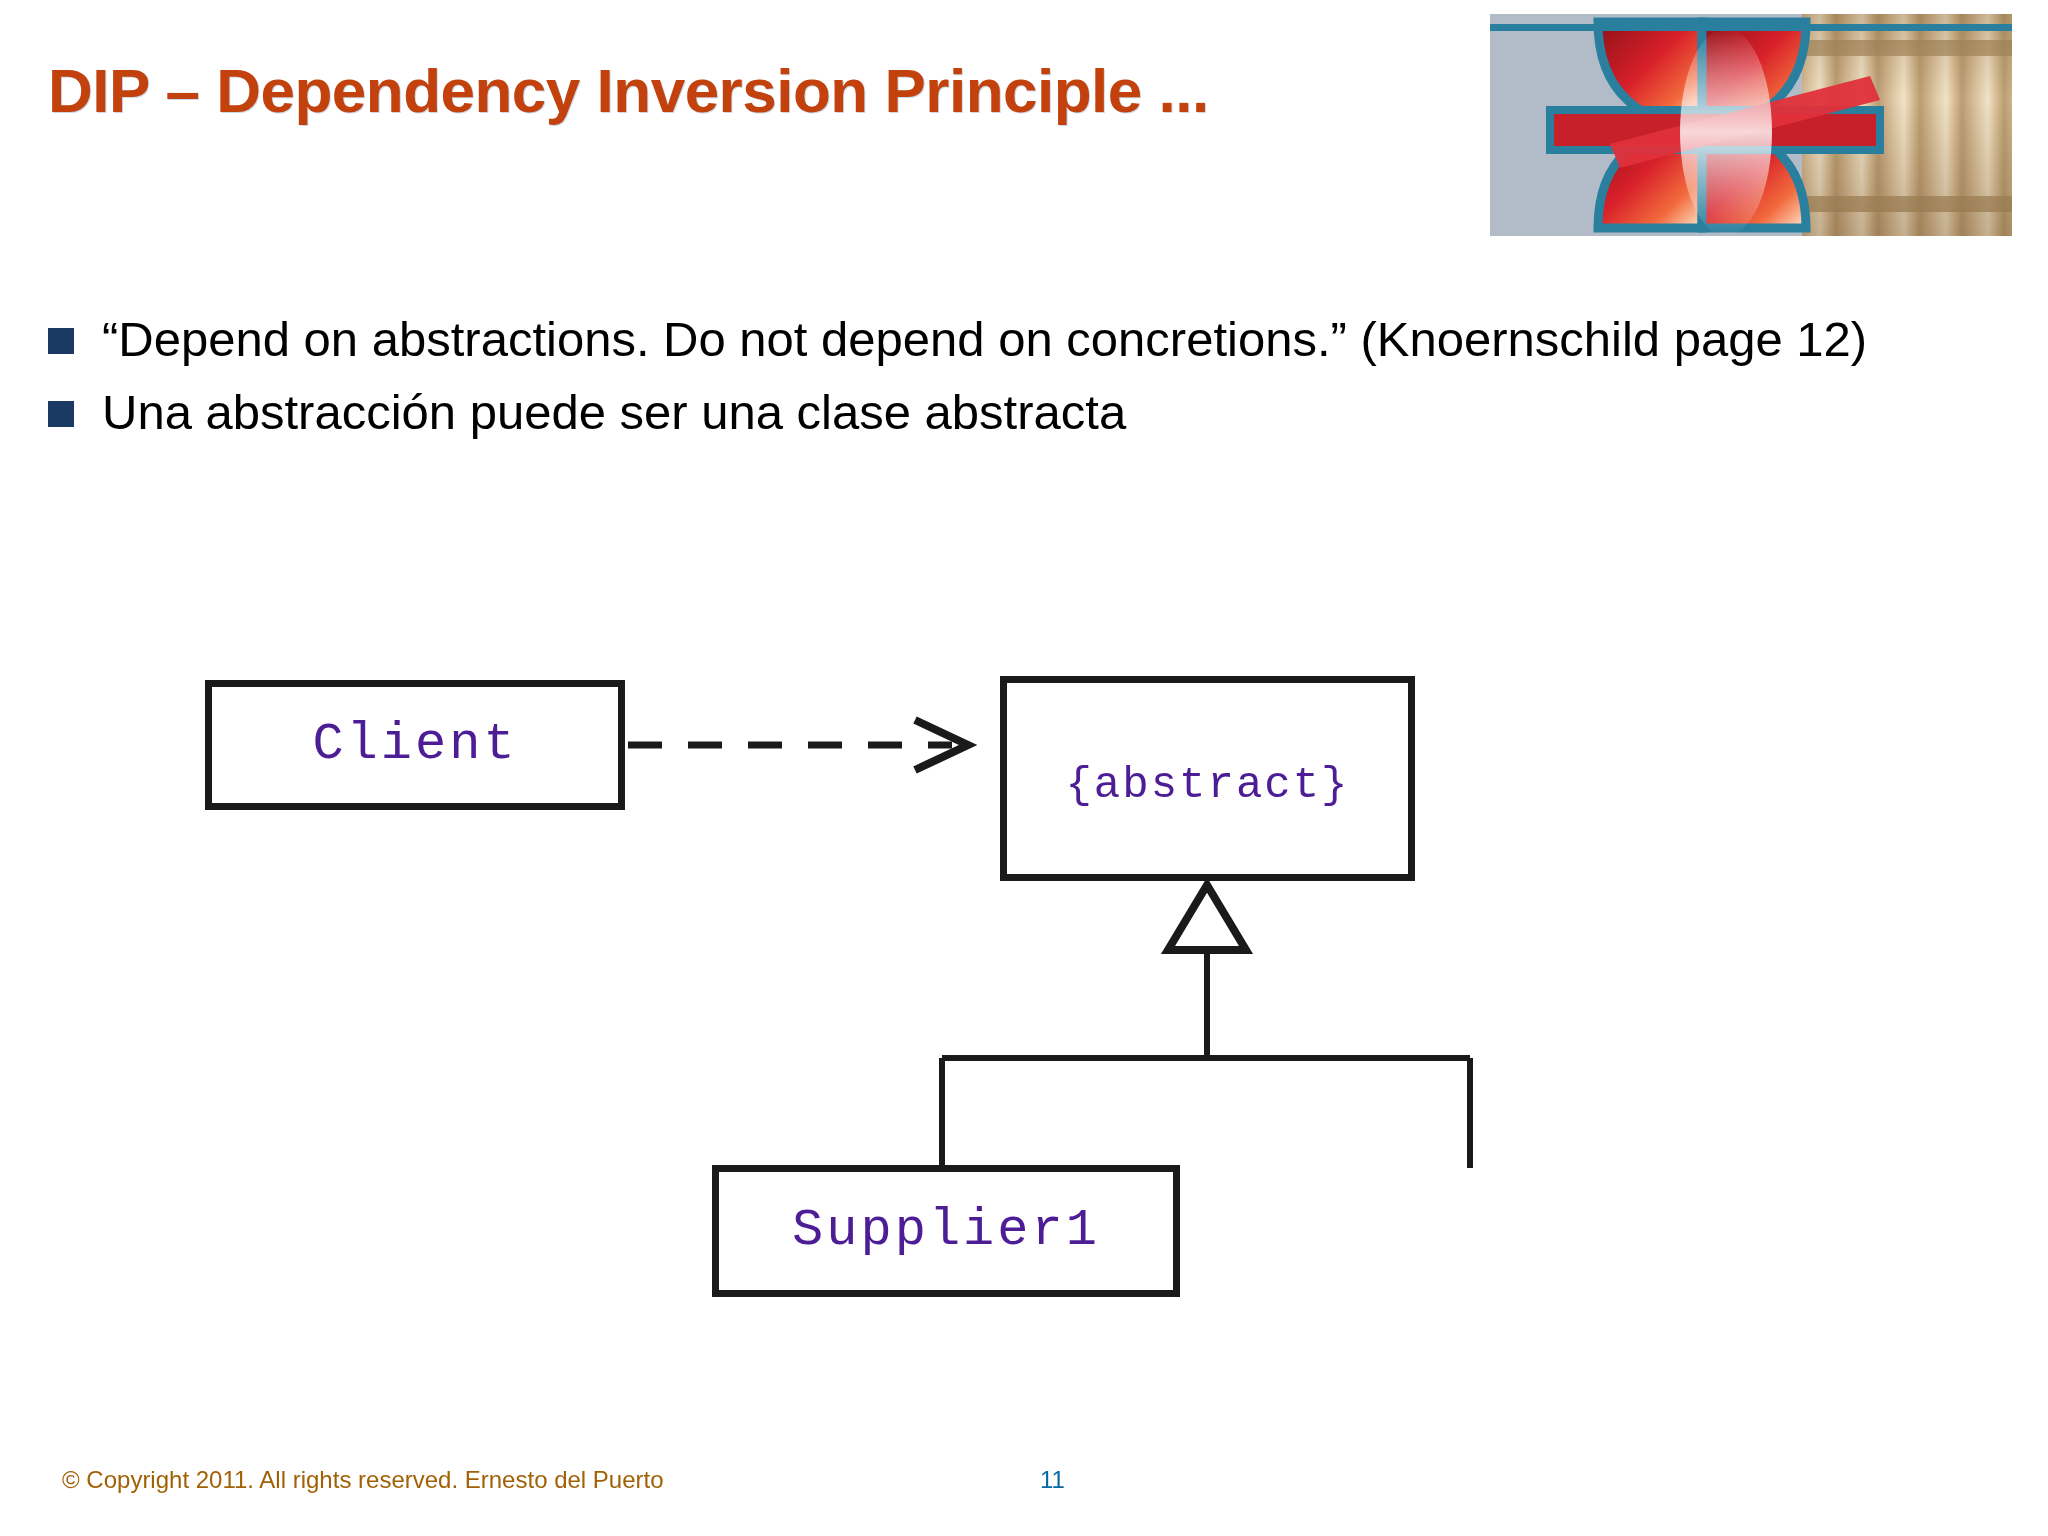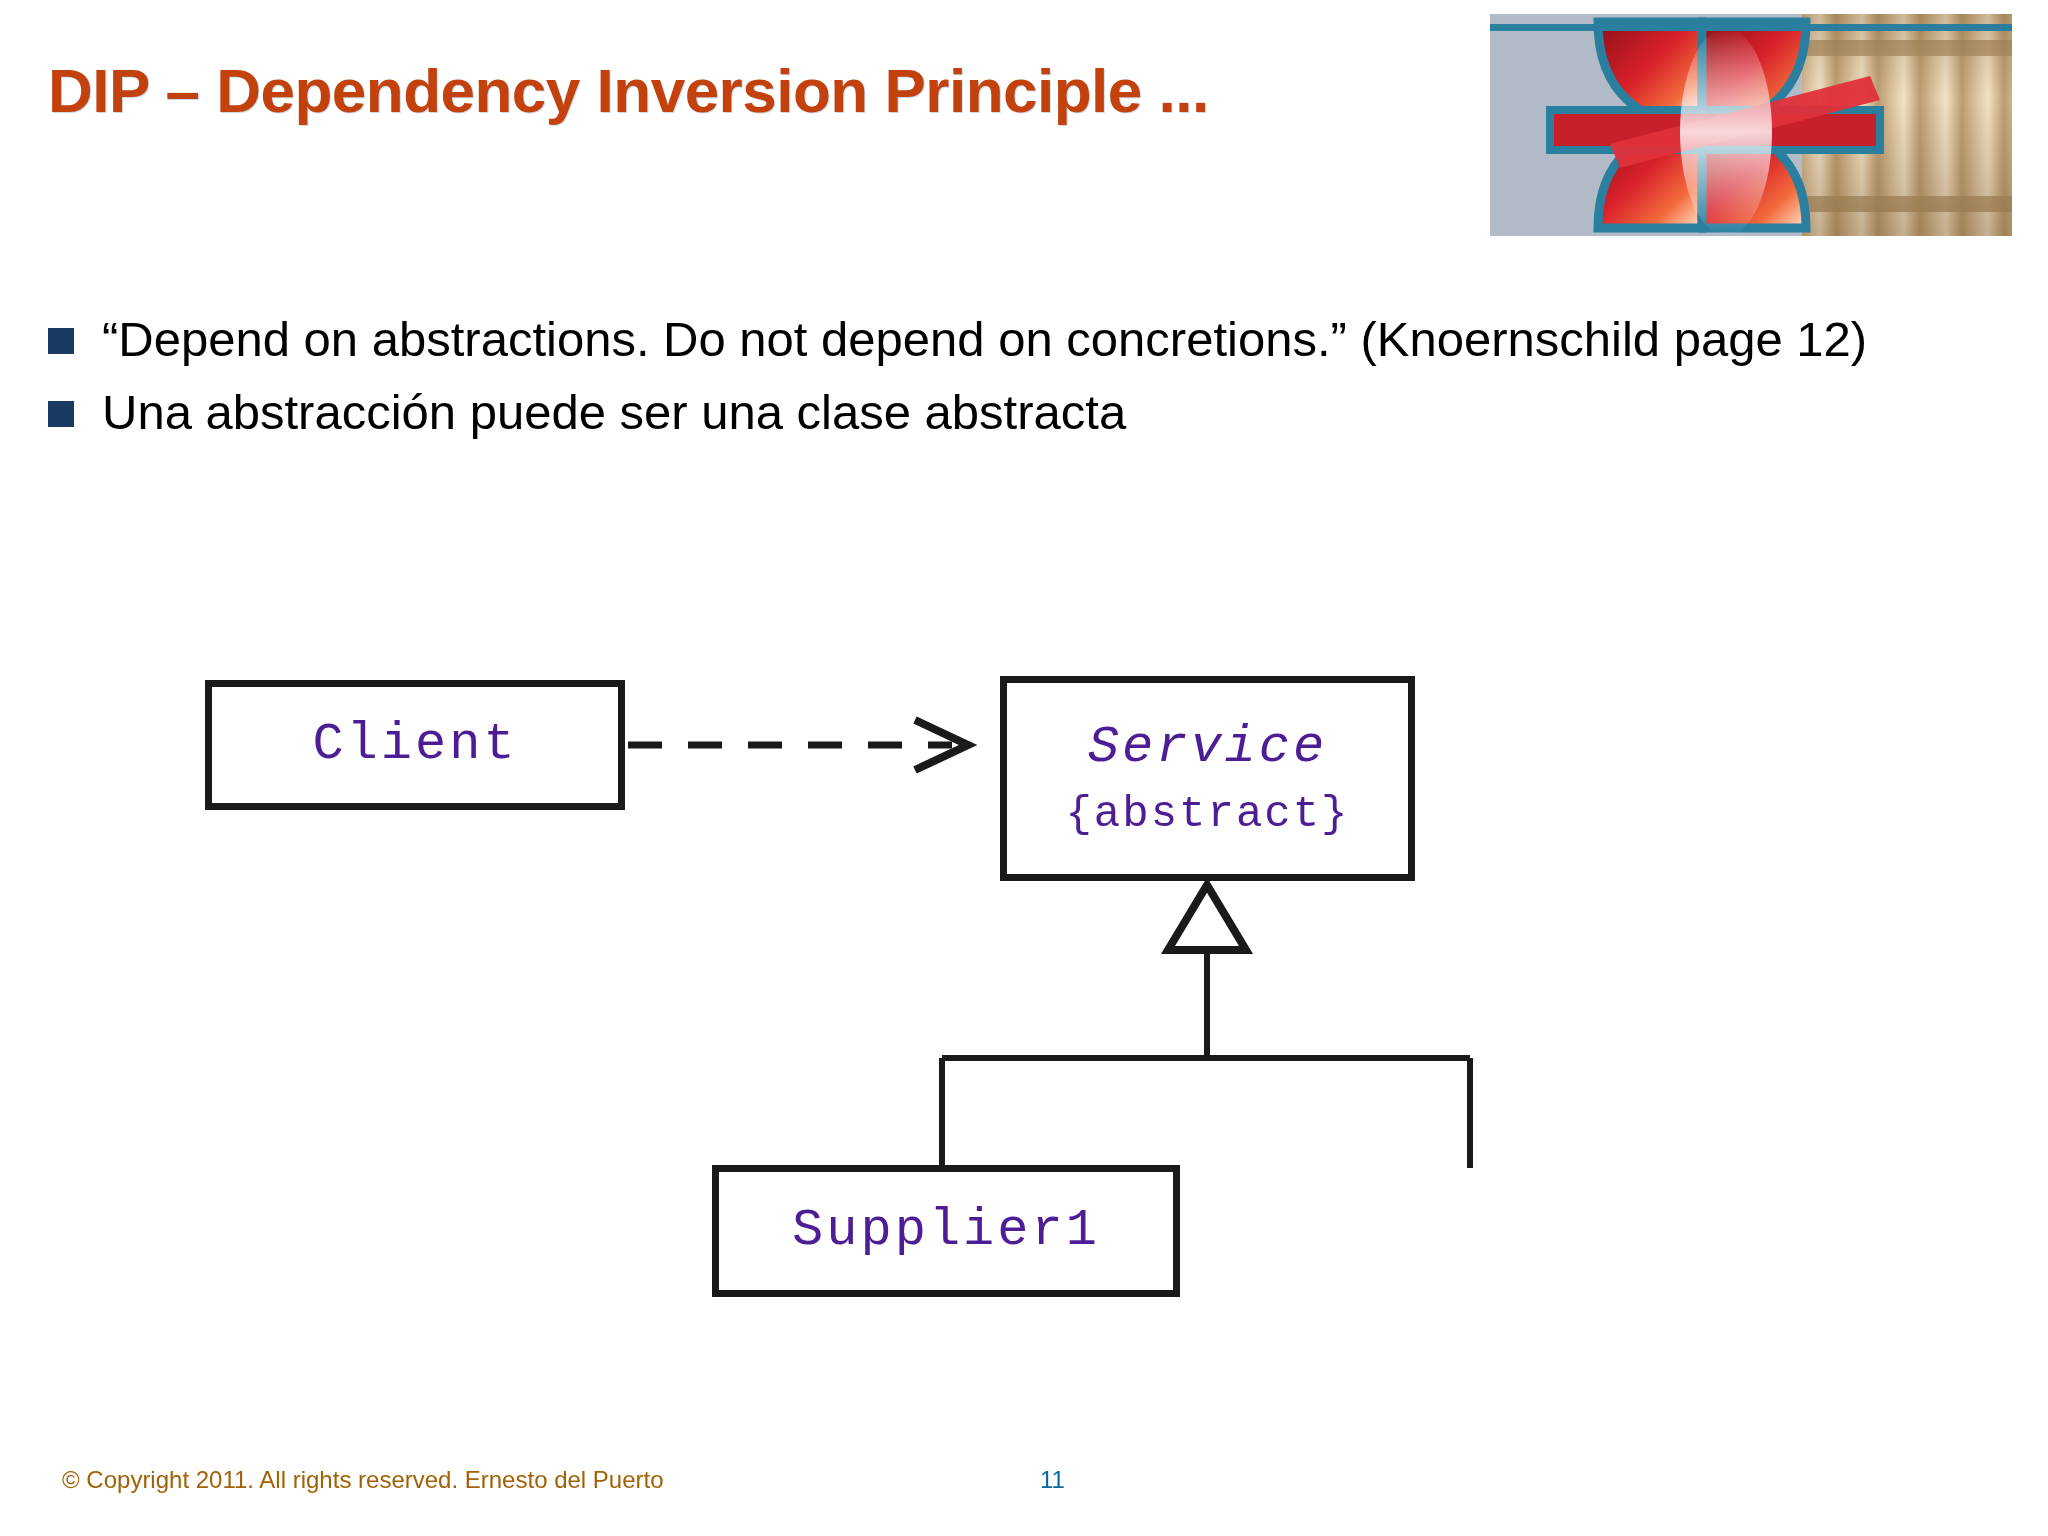--- a/index.html
+++ b/index.html
@@ -257,21 +257,20 @@
     <line x1="942" y1="438" x2="942" y2="548" stroke="#1a1a1a" stroke-width="6"></line>
 
     <line x1="1470" y1="438" x2="1470" y2="548" stroke="#1a1a1a" stroke-width="6"></line>
   </svg>
 
   <div class="uml-box" id="box-client">
     <span class="line1">Client</span>
   </div>
 
   <div class="uml-box" id="box-service">
-    <span class="line1">Service</span>
     <span class="line2">{abstract}</span>
   </div>
 
   <div class="uml-box" id="box-supplier1">
     <span class="line1">Supplier1</span>
   </div>
 
 
 </div>
 

